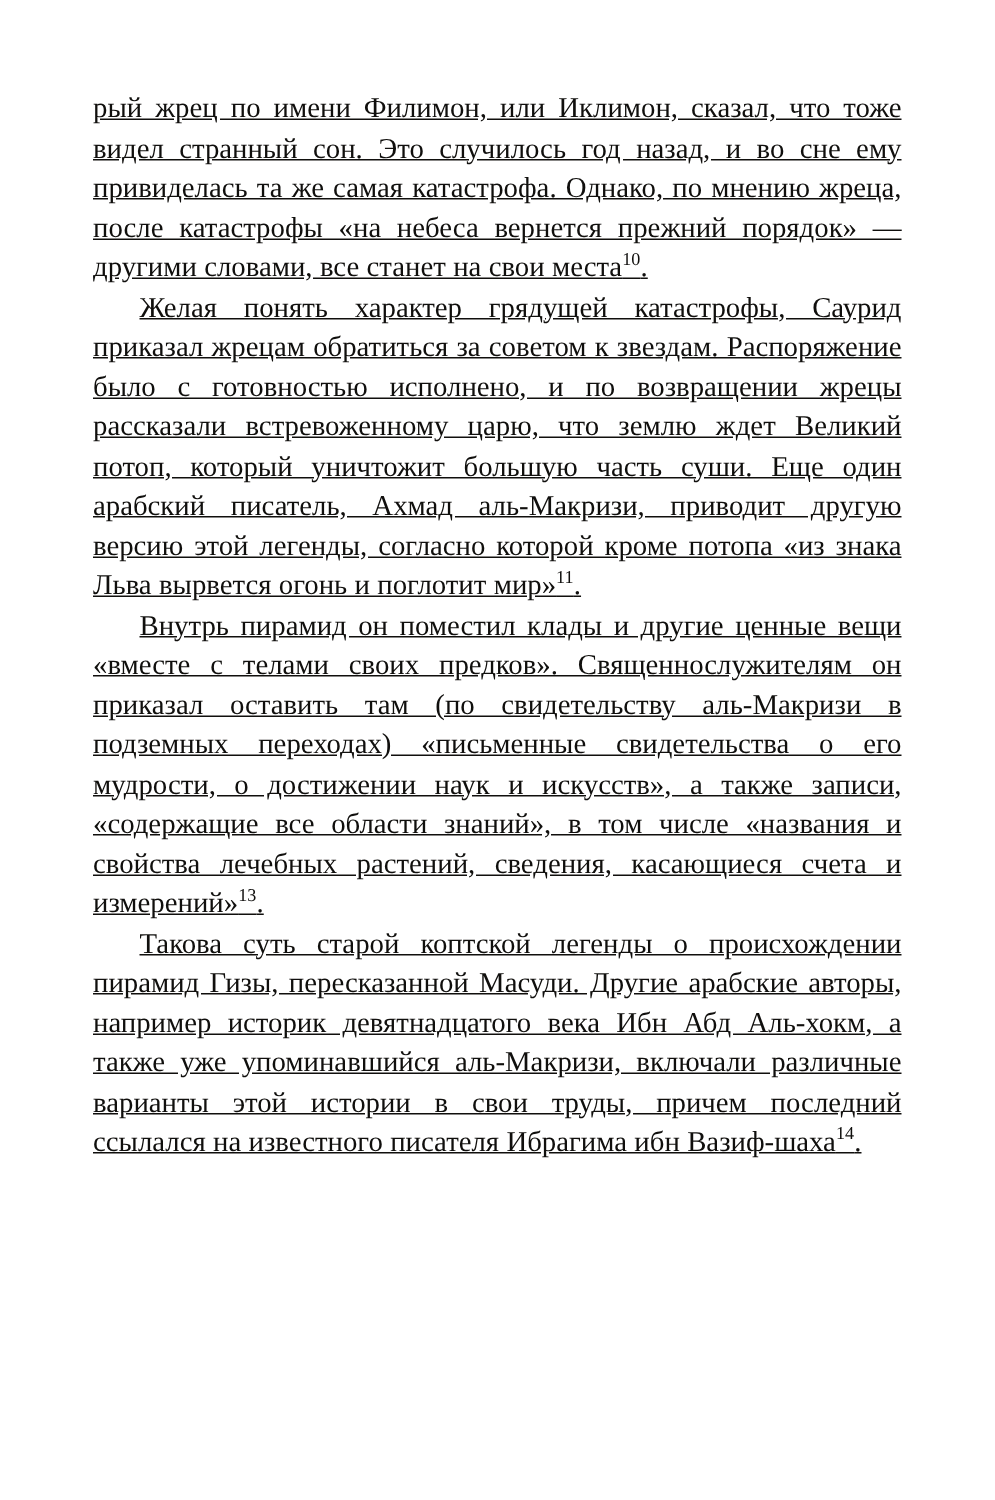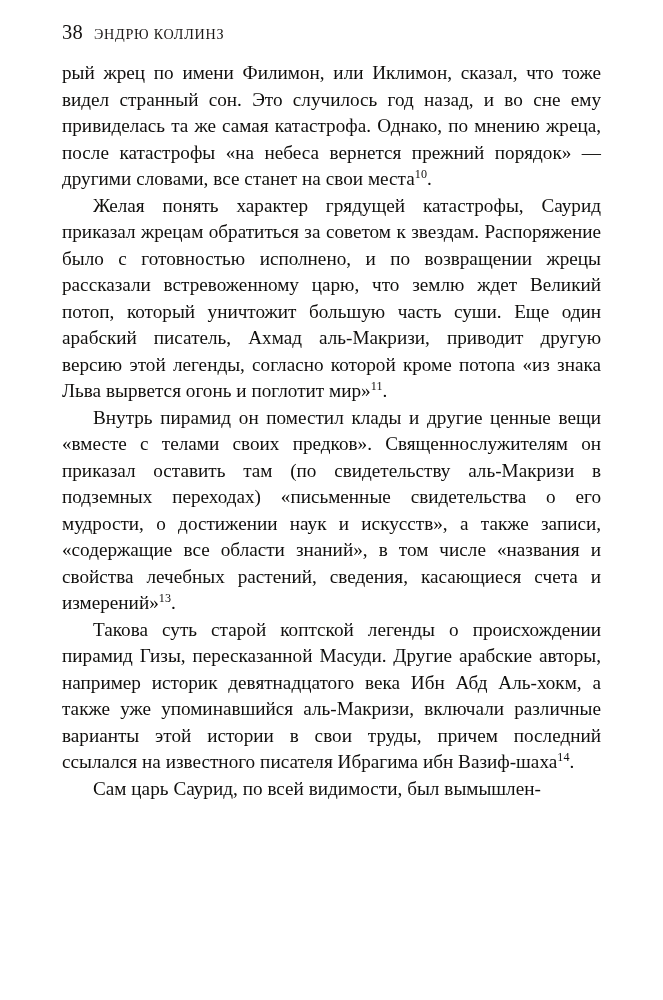--- a/index.html
+++ b/index.html
@@ -58,47 +58,43 @@
 
   p.para {
     margin: 0;
     font-size: 19.2px;
     line-height: 26.5px;
     text-align: justify;
     text-justify: inter-word;
     text-indent: 31px;
     word-spacing: 0.1px;
     hyphens: none;
+    text-decoration: underline;
   }
 
   p.para.continuation {
     text-indent: 0;
   }
 
   sup.fn {
     font-size: 0.63em;
     line-height: 0;
     vertical-align: 0.62em;
     letter-spacing: 0.1px;
   }
 
   
 </style>
 </head>
 <body>
 
 <div class="page">
 
-  <div class="running-header">
-    <span class="folio">38</span>
-    <span class="header-author">ЭНДРЮ КОЛЛИНЗ</span>
-  </div>
 
   <div class="textblock">
 
   <p class="para continuation"><span>рый жрец по имени Филимон, или Иклимон, сказал, что тоже видел странный сон. Это случилось год назад, и во сне ему привиделась та же самая катастрофа. Однако, по мнению жреца, после катастрофы «на небеса вернется прежний порядок» — другими словами, все станет на свои места</span><sup class="fn">10</sup><span>.</span></p>
       <p class="para"><span>Желая понять характер грядущей катастрофы, Саурид приказал жрецам обратиться за советом к звездам. Распоряжение было с готовностью исполнено, и по возвращении жрецы рассказали встревоженному царю, что землю ждет Великий потоп, который уничтожит большую часть суши. Еще один арабский писатель, Ахмад аль-Макризи, приводит другую версию этой легенды, согласно которой кроме потопа «из знака Льва вырвется огонь и поглотит мир»</span><sup class="fn">11</sup><span>.</span></p>
       <p class="para"><span>Внутрь пирамид он поместил клады и другие ценные вещи «вместе с телами своих предков». Священнослужителям он приказал оставить там (по свидетельству аль-Макризи в подземных переходах) «письменные свидетельства о его мудрости, о достижении наук и искусств», а также записи, «содержащие все области знаний», в том числе «названия и свойства лечебных растений, сведения, касающиеся счета и измерений»</span><sup class="fn">13</sup><span>.</span></p>
       <p class="para"><span>Такова суть старой коптской легенды о происхождении пирамид Гизы, пересказанной Масуди. Другие арабские авторы, например историк девятнадцатого века Ибн Абд Аль-хокм, а также уже упоминавшийся аль-Макризи, включали различные варианты этой истории в свои труды, причем последний ссылался на известного писателя Ибрагима ибн Вазиф-шаха</span><sup class="fn">14</sup><span>.</span></p>
-      <p class="para"><span>Сам царь Саурид, по всей видимости, был вымышлен-</span></p>
     </div>
 
 </div>
 
 </body></html>

